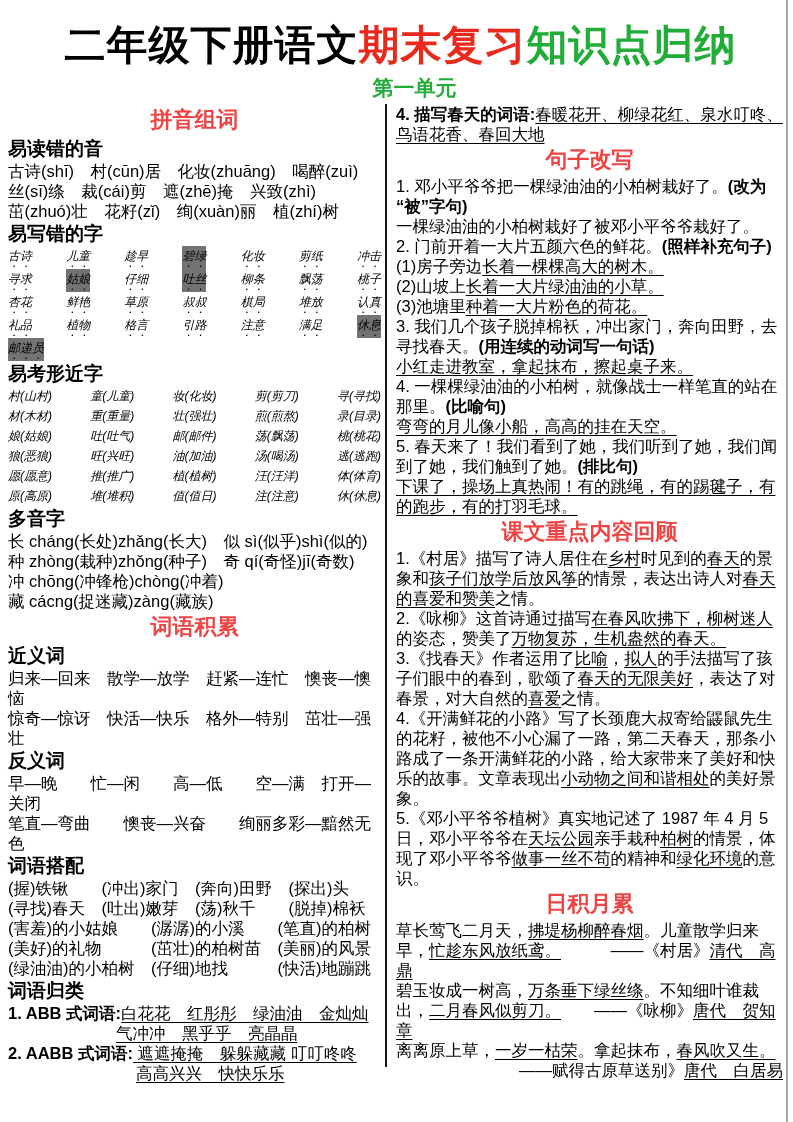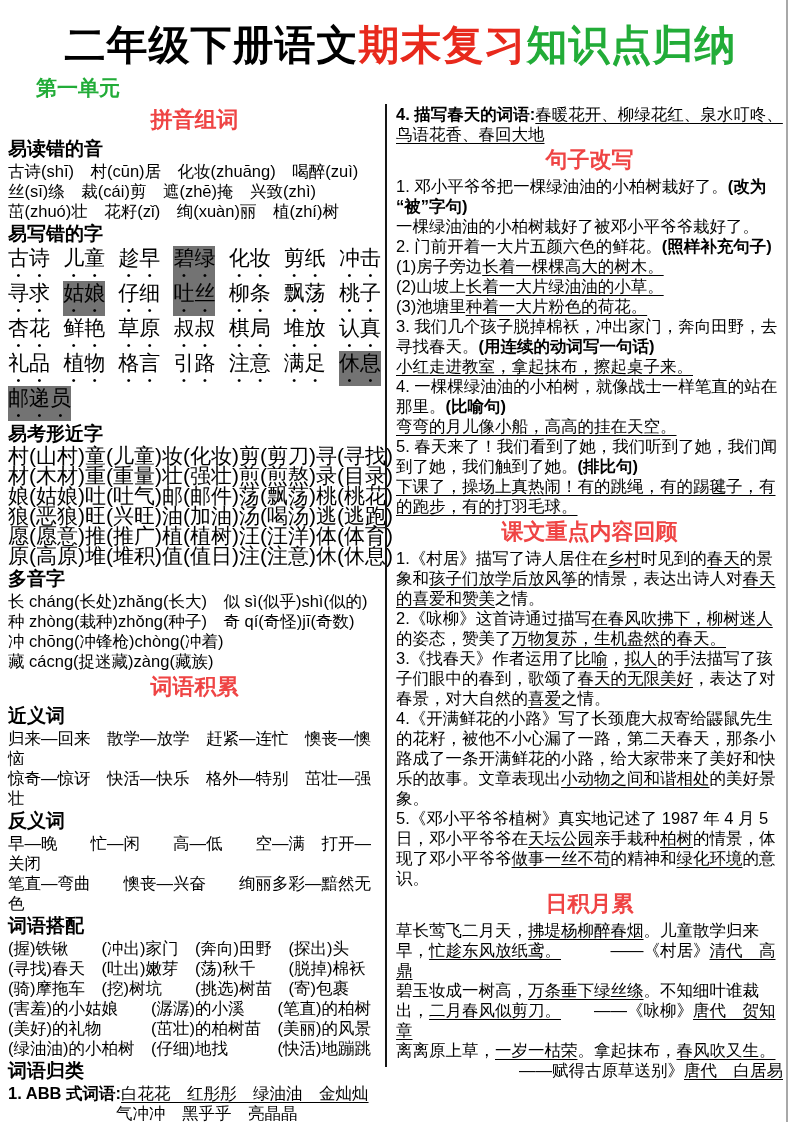--- a/index.html
+++ b/index.html
@@ -8,30 +8,30 @@
     font-family:"Liberation Sans","DejaVu Sans",sans-serif;color:#000;
   }
   .page{position:absolute;inset:0;}
   .page-edge{position:absolute;right:5px;top:0;bottom:0;width:2px;background:#a8a8a8;}
   .title{
     text-align:center;font-weight:800;font-size:41px;line-height:46px;
     margin:22px 0 4px 8px;letter-spacing:1px;white-space:nowrap;
   }
   .title .t-red{color:#e8291c;}
   .title .t-green{color:#22ac38;}
-  .unit{color:#22ac38;font-weight:800;font-size:21px;margin:6px 0 2px 36px;}
+  .unit{color:#22ac38;font-weight:800;font-size:21px;margin:6px 0 2px 36px;text-align:center;}
   .cols{display:flex;align-items:flex-start;margin-top:2px;}
   .col{box-sizing:border-box;}
   .col-left{width:383px;padding:0 2px 0 8px;}
   .divider{width:2px;background:#161616;height:963px;flex:0 0 2px;margin:0 3px 0 2px;}
   .col-right{flex:1;padding:0 10px 0 6px;}
   .h1red{color:#ef4444;font-weight:800;font-size:22px;line-height:30px;text-align:center;margin:1px 0;}
   .sub{font-weight:800;font-size:19px;line-height:25px;}
   .para{font-size:16.5px;line-height:20px;white-space:pre-wrap;word-break:break-all;}
-  .grid{display:grid;justify-content:space-between;font-size:21px;line-height:20px;}
+  .grid{display:grid;justify-content:space-between;font-size:12px;line-height:20px;font-style:italic;}
   .u{text-decoration:underline;text-underline-offset:3px;text-decoration-thickness:1px;}
   .b{font-weight:800;}
   .h{background:#737373;}
   .d{
     text-emphasis:filled dot #000;-webkit-text-emphasis:filled dot #000;
     text-emphasis-position:under right;-webkit-text-emphasis-position:under right;
   }
 </style>
 </head>
 <body>
@@ -141,21 +141,20 @@
         <div class="h1red">词语积累</div>
         <div class="sub">近义词</div>
         <div class="para"><span>归来—回来　散学—放学　赶紧—连忙　懊丧—懊恼</span></div>
         <div class="para"><span>惊奇—惊讶　快活—快乐　格外—特别　茁壮—强壮</span></div>
         <div class="sub">反义词</div>
         <div class="para"><span>早—晚　　忙—闲　　高—低　　空—满　打开—关闭</span></div>
         <div class="para"><span>笔直—弯曲　　懊丧—兴奋　　绚丽多彩—黯然无色</span></div>
         <div class="sub">词语搭配</div>
         <div class="para"><span>(握)铁锹　　(冲出)家门　(奔向)田野　(探出)头</span></div>
         <div class="para"><span>(寻找)春天　(吐出)嫩芽　(荡)秋千　　(脱掉)棉袄</span></div>
-        <div class="para"><span>(骑)摩拖车　(挖)树坑　　(挑选)树苗　(寄)包裹</span></div>
         <div class="para"><span>(害羞)的小姑娘　　(潺潺)的小溪　　(笔直)的柏树</span></div>
         <div class="para"><span>(美好)的礼物　　　(茁壮)的柏树苗　(美丽)的风景</span></div>
         <div class="para"><span>(绿油油)的小柏树　(仔细)地找　　　(快活)地蹦跳</span></div>
         <div class="sub">词语归类</div>
         <div class="para"><span class="b">1. ABB 式词语:</span><span class="u">白花花　红彤彤　绿油油　金灿灿</span></div>
         <div class="para" style="padding-left: 108px;"><span class="u">气冲冲　黑乎乎　亮晶晶</span></div>
         <div class="para"><span class="b">2. AABB 式词语:</span><span class="u"> 遮遮掩掩　躲躲藏藏 叮叮咚咚</span></div>
         <div class="para" style="padding-left: 128px;"><span class="u">高高兴兴　快快乐乐</span></div>
       </div>
     <div class="divider"></div>

